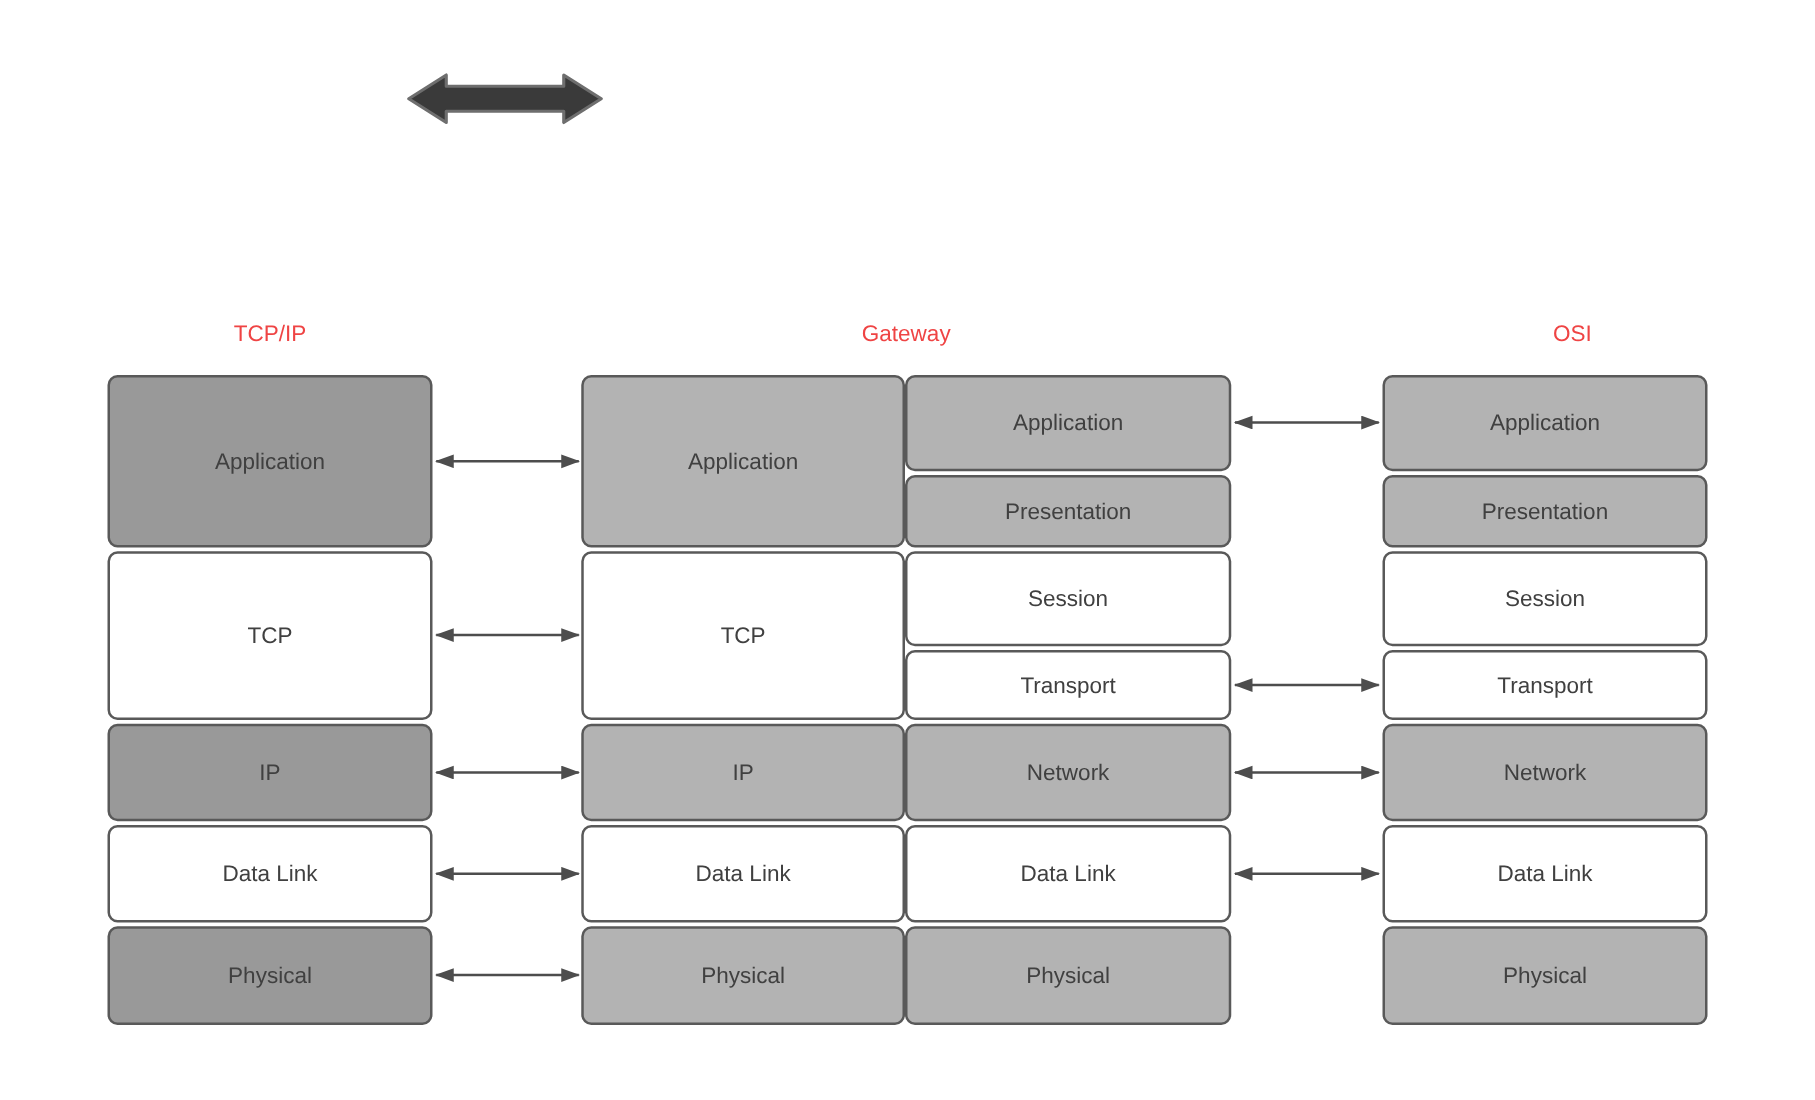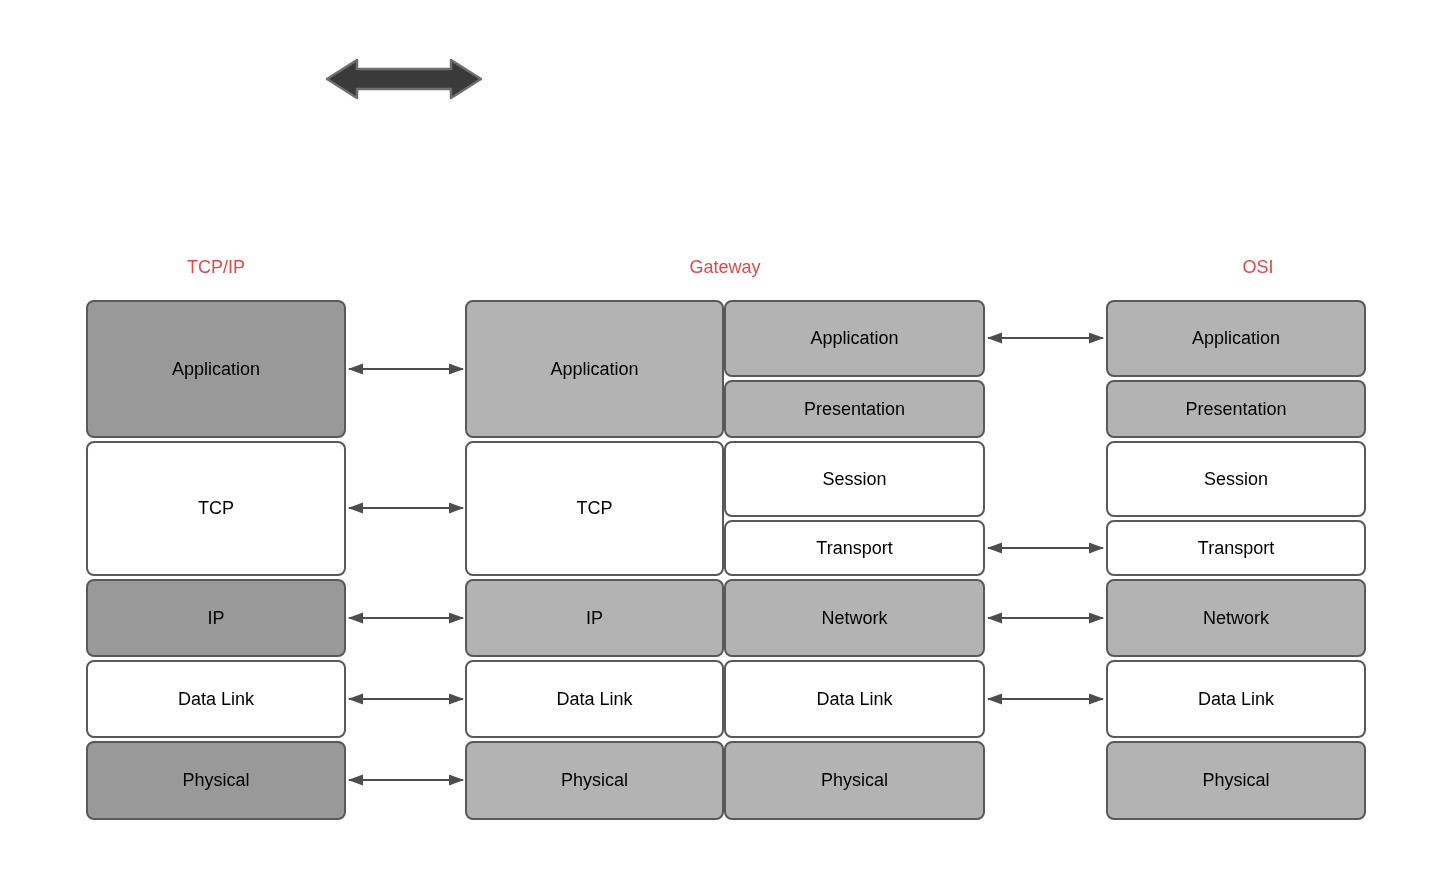--- a/index.html
+++ b/index.html
@@ -9,21 +9,21 @@
     overflow:hidden;
   }
   .hdr{
     position:absolute;height:22px;line-height:22px;text-align:center;
     font-size:18px;color:#ef4444;
   }
   .box{
     position:absolute;box-sizing:border-box;
     border:2.5px solid #595959;border-radius:8px;
     display:flex;align-items:center;justify-content:center;
-    font-size:18px;color:#000000;background:#fff;
+    font-size:18px;color:#404040;background:#fff;
   }
   svg.overlay{position:absolute;left:0;top:0;pointer-events:none;}
 </style>
 </head>
 <body>
 
 <div class="hdr" style="left:86px;top:256px;width:260px;">TCP/IP</div>
 <div class="hdr" style="left:465px;top:256px;width:520px;">Gateway</div>
 <div class="hdr" style="left:1128px;top:256px;width:260px;">OSI</div>
 

